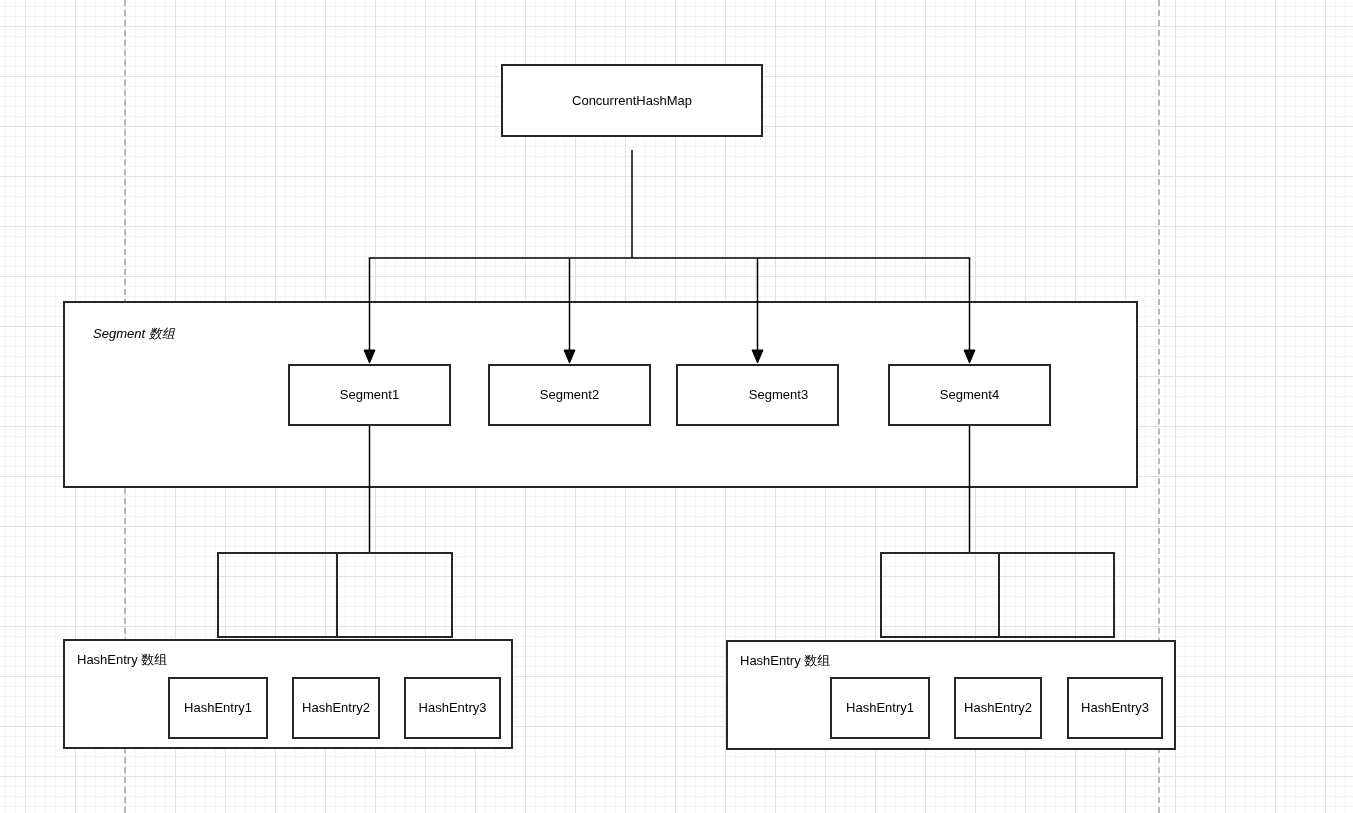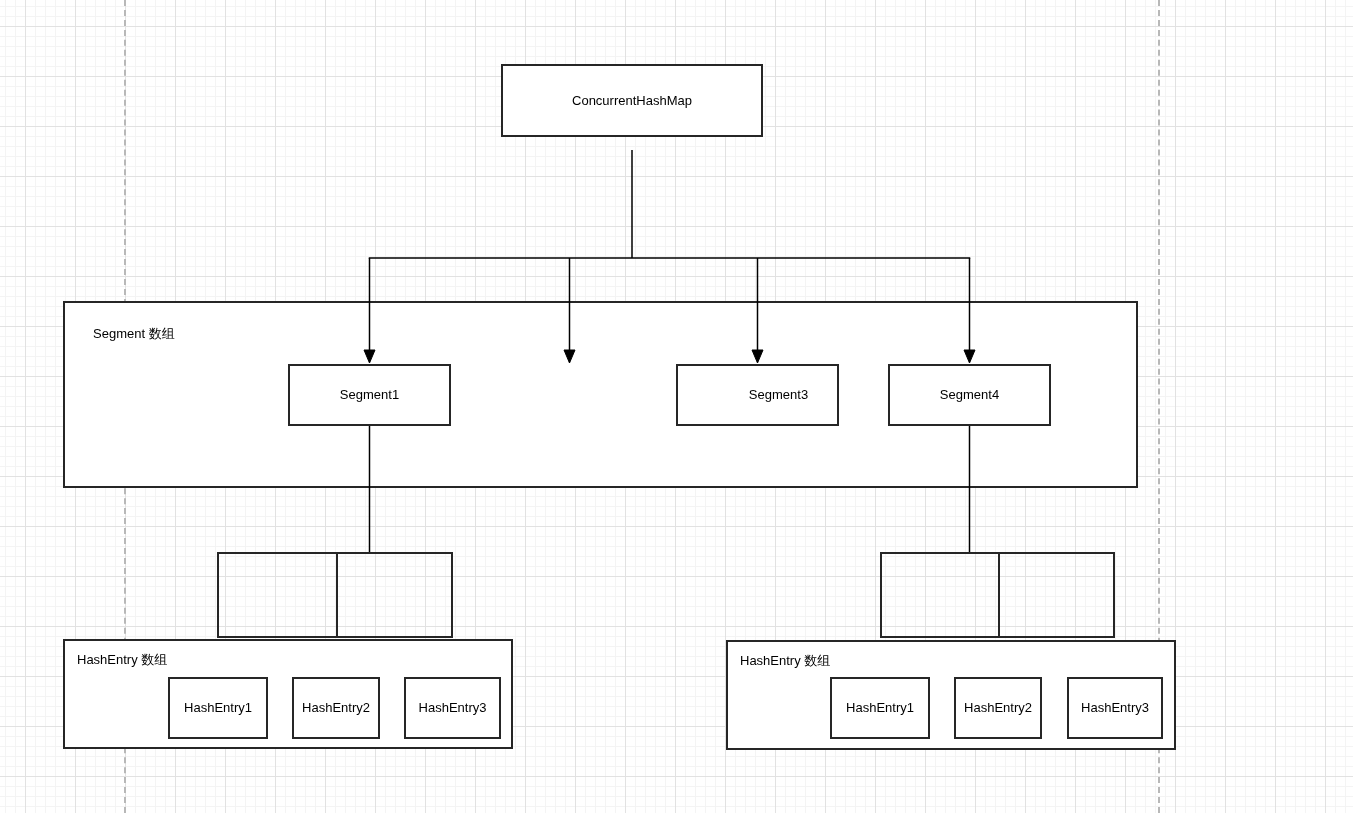--- a/index.html
+++ b/index.html
@@ -84,25 +84,28 @@
 <div class="canvas">
 
   <div class="guide" style="left:124px;"></div>
   <div class="guide" style="left:1158px;"></div>
 
   <div class="node" style="left:501px; top:64px; width:262px; height:73px;">
     <span>ConcurrentHashMap</span>
   </div>
 
   <div class="group" style="left:63px; top:301px; width:1075px; height:187px;">
-    <span class="group-label" style="left:28px; top:22px;">Segment 数组</span>
+    <span class="group-label" style="left:28px; top:22px;font-style:italic;">Segment 数组</span>
   </div>
 
   <div class="node" style="left:288px; top:364px; width:163px; height:62px;text-align:right;">
     <span>Segment1</span>
+  </div>
+  <div class="node" style="left:488px; top:364px; width:163px; height:62px;">
+    <span>Segment2</span>
   </div>
   <div class="node" style="left:676px; top:364px; width:163px; height:62px;padding-left:42px;">
     <span>Segment3</span>
   </div>
   <div class="node" style="left:888px; top:364px; width:163px; height:62px;">
     <span>Segment4</span>
   </div>
 
   <div class="cells" style="left:217px; top:552px; width:236px; height:86px;">
     <div class="divider" style="left:117px;"></div>

